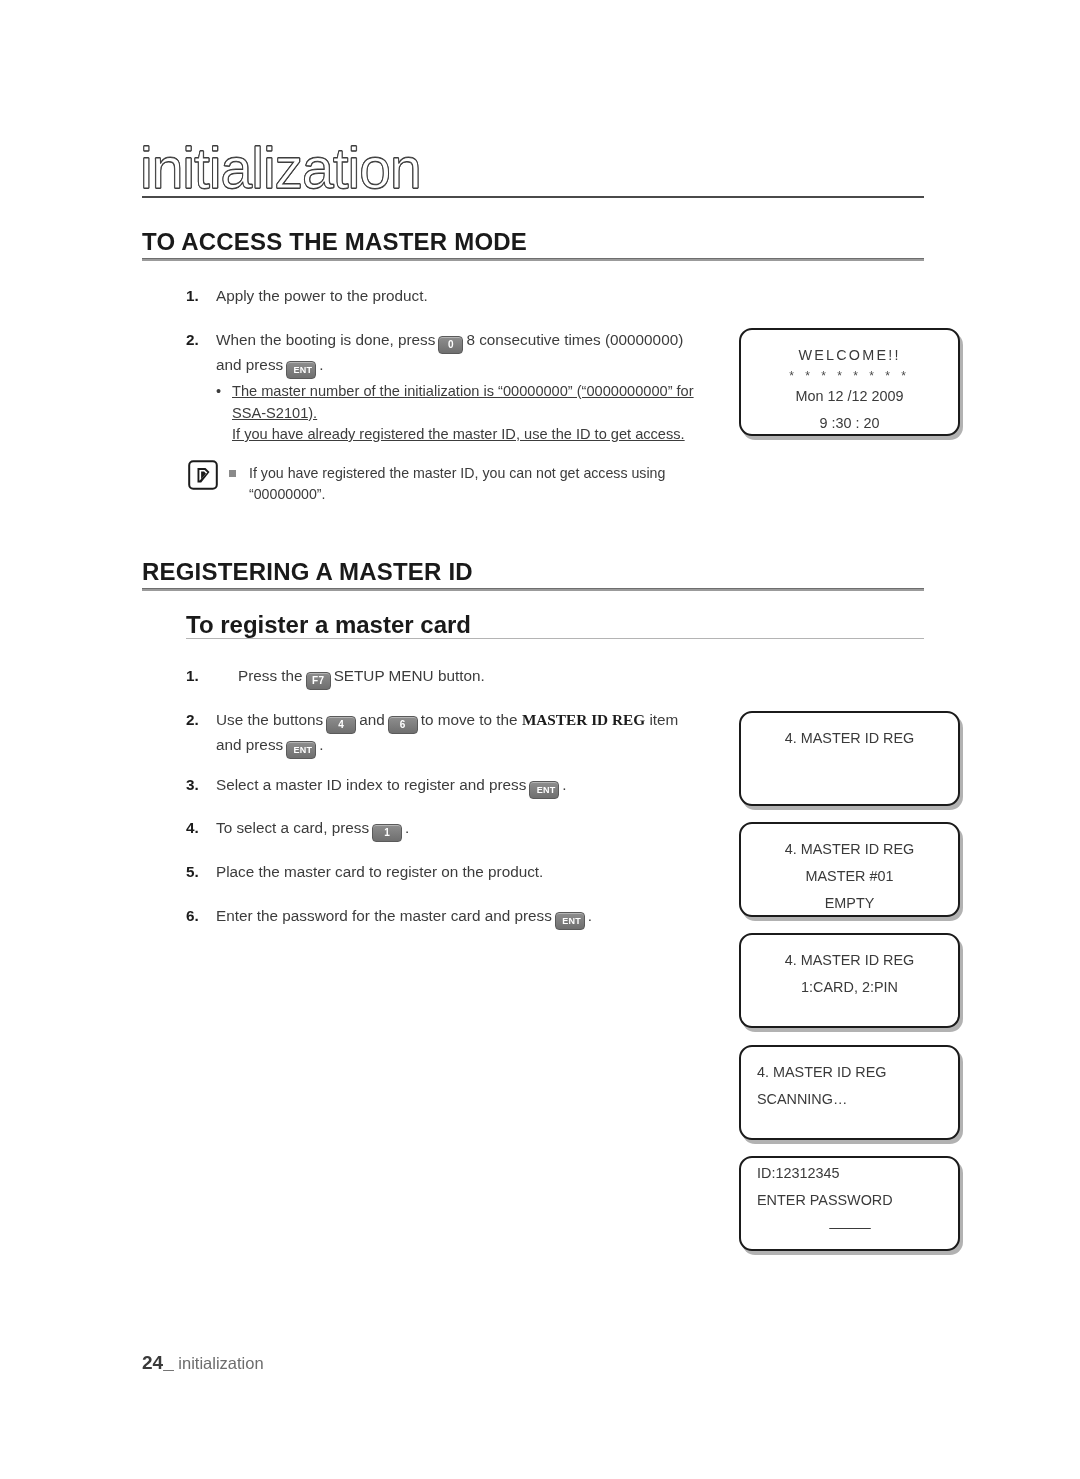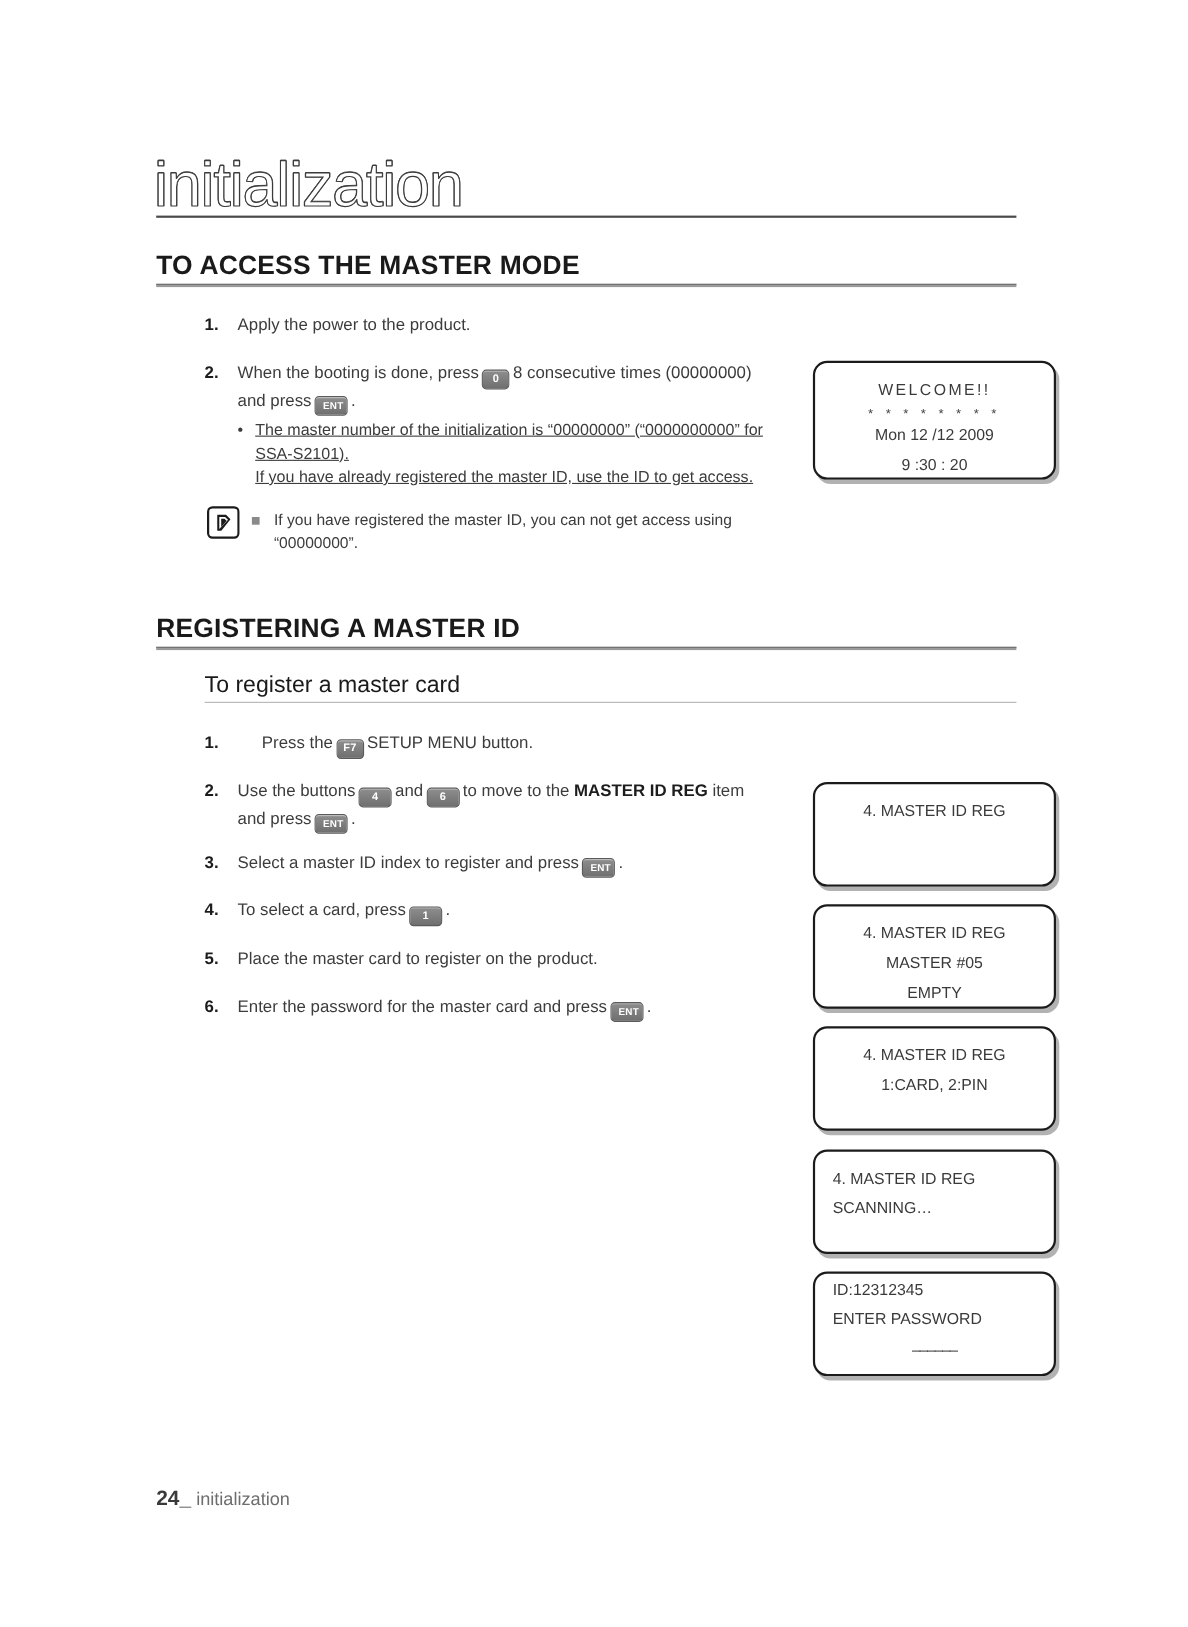--- a/index.html
+++ b/index.html
@@ -55,22 +55,22 @@
     position: absolute;
     left: 142px;
     width: 782px;
     height: 2px;
     background: #9b9b9b;
     border-top: 1px solid #6e6e6e;
   }
   .sub-head {
     position: absolute;
     left: 186px;
-    font-size: 21px;
-    font-weight: normal;
+    font-size: 24px;
+    font-weight: bold;
     color: #1a1a1a;
     white-space: nowrap;
   }
   .sub-rule {
     position: absolute;
     left: 186px;
     width: 738px;
     height: 1px;
     background: #b4b4b4;
   }
@@ -106,21 +106,21 @@
     position: absolute;
     left: 0;
     top: 0;
   }
   .sub-bullet .txt {
     display: block;
     margin-left: 16px;
     text-decoration: underline;
   }
 
-  .bold-inline { font-weight: bold; color: #1c1c1c; }
+  .bold-inline { font-weight: bold; color: #1c1c1c; font-family: Liberation Serif, serif; }
 
   
   .key {
     display: inline-block;
     vertical-align: -3px;
     min-width: 17px;
     height: 16px;
     line-height: 16px;
     padding: 0 3px;
     margin: 0 3px;
@@ -299,21 +299,21 @@
     <span class="num">6.</span>
     <span class="body"><span>Enter the password for the master card and press</span><span class="key ent">ENT</span><span>.</span></span>
   </div>
 
   <div class="lcd" style="top:711px; height:95px;">
     <span class="ln">4. MASTER ID REG</span>
   </div>
 
   <div class="lcd" style="top:822px; height:95px;">
     <span class="ln">4. MASTER ID REG</span>
-    <span class="ln">MASTER #05</span>
+    <span class="ln">MASTER #01</span>
     <span class="ln">EMPTY</span>
   </div>
 
   <div class="lcd" style="top:933px; height:95px;">
     <span class="ln">4. MASTER ID REG</span>
     <span class="ln">1:CARD, 2:PIN</span>
   </div>
 
   <div class="lcd" style="top:1045px; height:95px;">
     <span class="ln left">4. MASTER ID REG</span>

